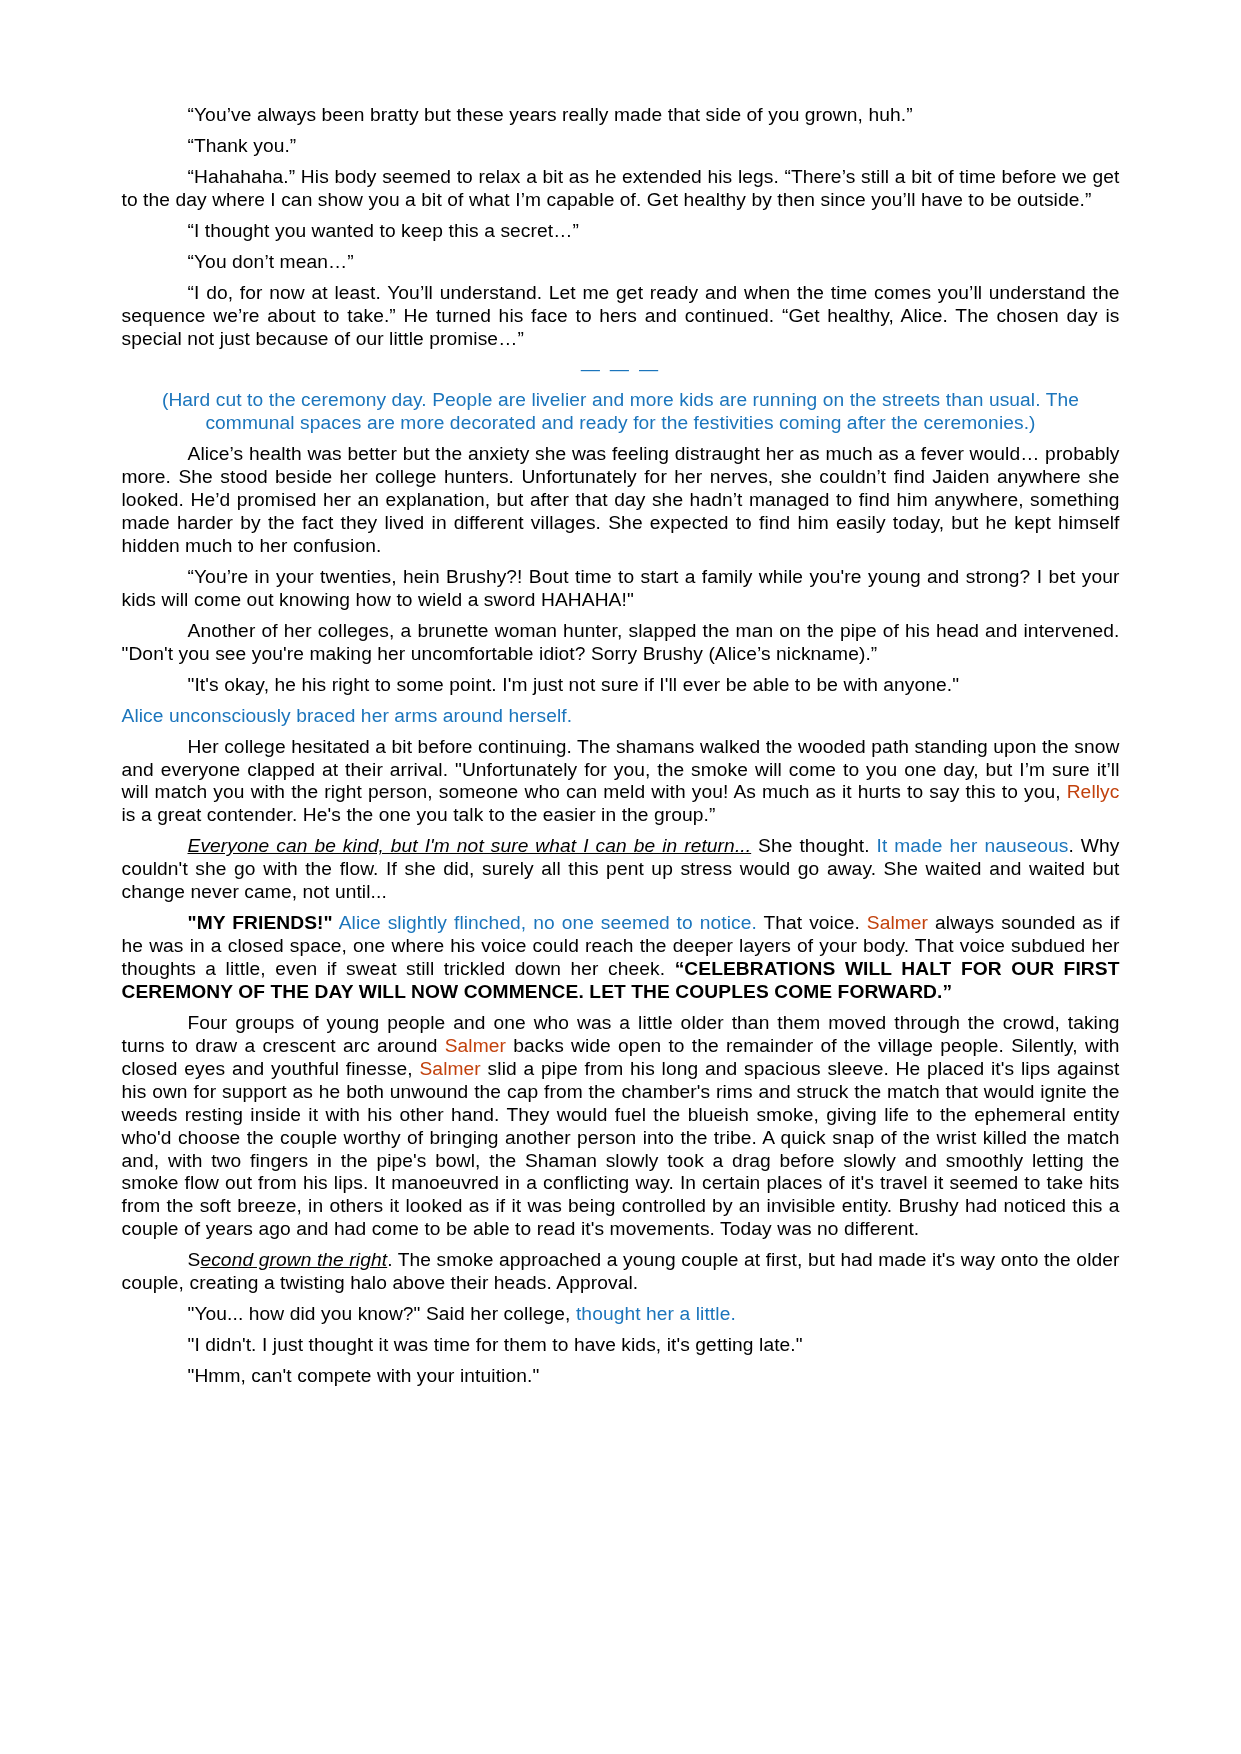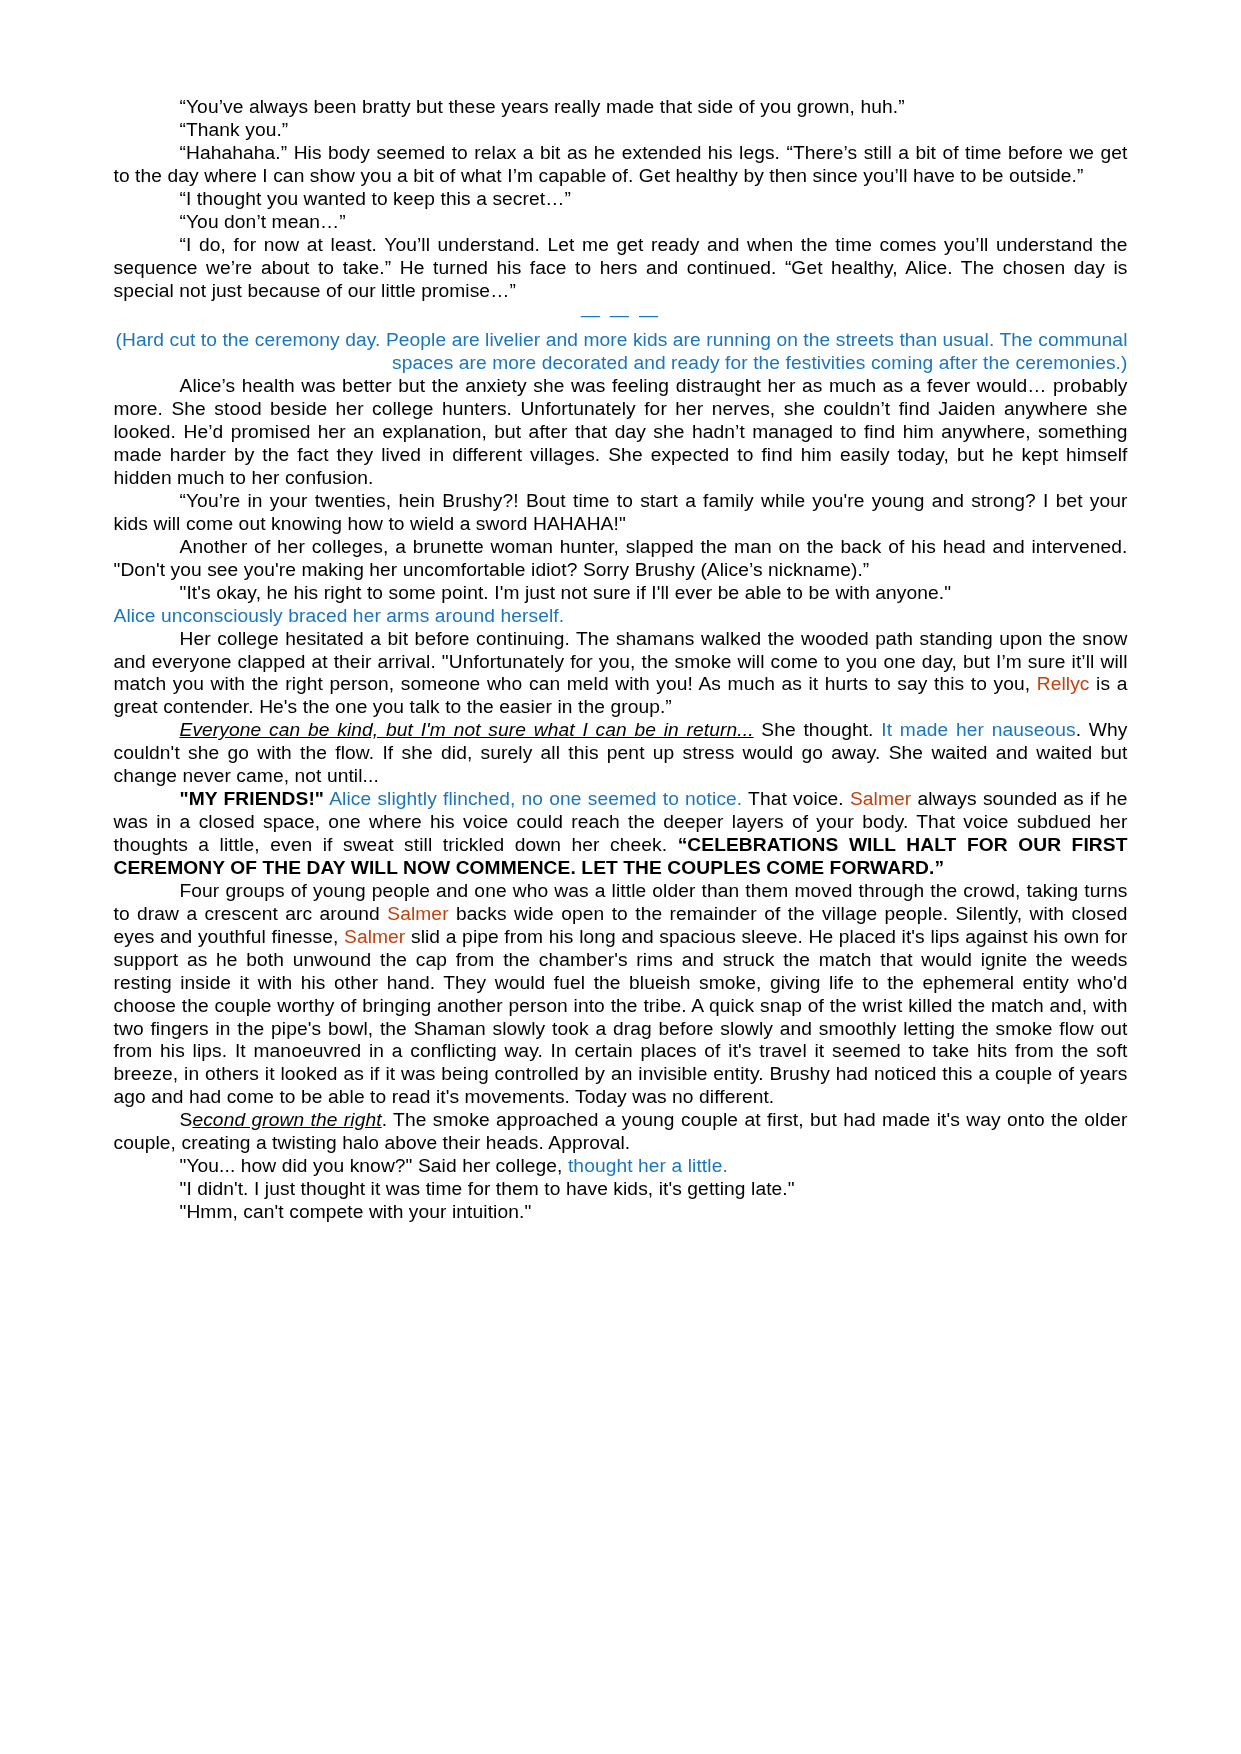--- a/index.html
+++ b/index.html
@@ -23,35 +23,35 @@
   .doc {
     width: 1014px;
     margin: 0 auto;
     font-size: 19.2px;
     line-height: 1.195;
     color: #000000;
     text-align: justify;
     letter-spacing: 0.005em;
   }
   p {
-    margin: 0;
+    margin: 8px;
     text-align: justify;
     text-justify: inter-word;
   }
   p.ind {
     text-indent: 66px;
   }
   p.noind {
     text-indent: 0;
   }
   p.hang {
     text-indent: 6px;
   }
   p.center {
-    text-align: right;
+    text-align: center;
     text-indent: 0;
   }
   .blue { color: #1B75BC; }
   .red  { color: #c2410c; }
   .b    { font-weight: bold; }
   .i    { font-style: italic; text-decoration: underline; }
   .sep {
     text-align: center;
     text-indent: 0;
     color: #1B75BC;
@@ -79,21 +79,21 @@
 
     <p class="sep">— — —</p>
 
     <p class="center blue">(Hard cut to the ceremony day. People are livelier and more kids are running on the streets than usual. The communal spaces are more decorated and ready for the festivities coming after the ceremonies.)</p>
 
     <p class="ind">Alice’s health was better but the anxiety she was feeling distraught her as much as a fever would… probably more. She stood beside her college hunters. Unfortunately for her nerves, she couldn’t find Jaiden anywhere she looked. He’d promised her an explanation, but after that day she hadn’t managed to find him anywhere, something made harder by the fact they lived in different villages. She expected to find him easily today, but he kept himself hidden much to her confusion.</p>
 
 
     <p class="ind">“You’re in your twenties, hein Brushy?! Bout time to start a family while you're young and strong? I bet your kids will come out knowing how to wield a sword HAHAHA!"</p>
 
-    <p class="ind">Another of her colleges, a brunette woman hunter, slapped the man on the back of his head and intervened. "Don't you see you're making her uncomfortable idiot? Sorry Brushy (Alice’s nickname).”</p>
+    <p class="ind">Another of her colleges, a brunette woman hunter, slapped the man on the pipe of his head and intervened. "Don't you see you're making her uncomfortable idiot? Sorry Brushy (Alice’s nickname).”</p>
 
     <p class="ind"><span>"It's okay, he his right to some point. I'm just not sure if I'll ever be able to be with anyone."</span></p>
     <p class="noind blue">Alice unconsciously braced her arms around herself.</p>
 
     <p class="ind"><span>Her college hesitated a bit before continuing. The shamans walked the wooded path standing upon the snow and everyone clapped at their arrival. "Unfortunately for you, the smoke will come to you one day, but I’m sure it’ll will match you with the right person, someone who can meld with you! As much as it hurts to say this to you, </span><span class="red">Rellyc</span><span> is a great contender. He's the one you talk to the easier in the group.”</span></p>
 
     <p class="ind"><span class="i">Everyone can be kind, but I'm not sure what I can be in return...</span><span> She thought. </span><span class="blue">It made her nauseous</span><span>. Why couldn't she go with the flow. If she did, surely all this pent up stress would go away. She waited and waited but change never came, not until...</span></p>
 
     <p class="ind"><span class="b">"MY FRIENDS!"</span><span> </span><span class="blue">Alice slightly flinched, no one seemed to notice.</span><span> That voice. </span><span class="red">Salmer</span><span> always sounded as if he was in a closed space, one where his voice could reach the deeper layers of your body. That voice subdued her thoughts a little, even if sweat still trickled down her cheek. </span><span class="b">“CELEBRATIONS WILL HALT FOR OUR FIRST CEREMONY OF THE DAY WILL NOW COMMENCE. LET THE COUPLES COME FORWARD.”</span></p>
 

